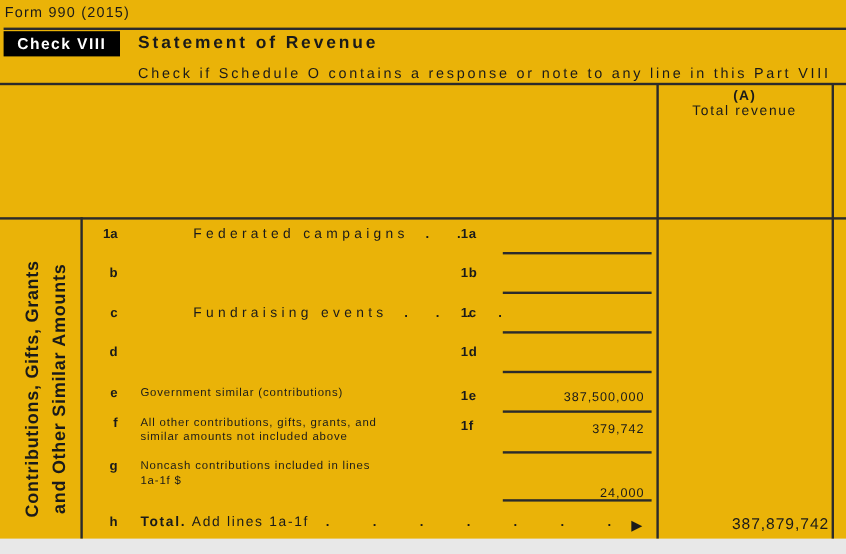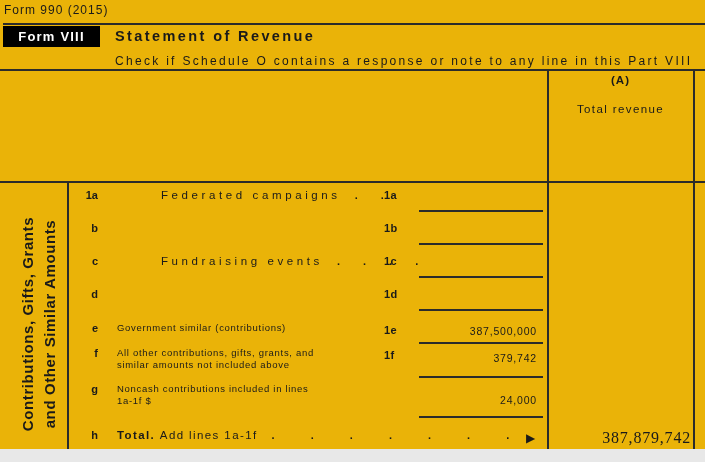--- a/index.html
+++ b/index.html
@@ -17,21 +17,21 @@
   .part-badge {
     position:absolute; left:3px; top:26px; width:97px; height:21px;
     background:#000; color:#fff; font-weight:bold; font-size:13px;
     letter-spacing:1.2px; display:flex; align-items:center; justify-content:center;
   }
   .part-title { left:115px; top:28px; font-size:14.5px; font-weight:bold; letter-spacing:2.4px; }
   .check-line { left:115px; top:54px; font-size:12px; letter-spacing:2.3px; }
 
   .colA-head { position:absolute; left:547px; top:74px; width:147px; text-align:center; }
   .colA-letter { font-weight:bold; font-size:11.5px; letter-spacing:1px; }
-  .colA-label  { font-size:11.5px; letter-spacing:1.4px; margin-top:17px; }
+  .colA-label  { font-size:11.5px; letter-spacing:1.4px; margin-top:1px; }
 
   
   .sidebar-rot {
     position:absolute; left:17px; top:470px; width:292px;
     transform:rotate(-90deg); transform-origin:0 0;
     text-align:center; font-weight:bold; font-size:15px;
     letter-spacing:0.6px; line-height:22px;
   }
 
   .letter { position:absolute; left:78px; width:20px; text-align:right;
@@ -39,39 +39,39 @@
   .rowtext { position:absolute; left:117px; font-size:11.5px; letter-spacing:3.6px; white-space:nowrap;padding-left:44px; }
   .rowtext-sm { position:absolute; left:117px; font-size:9.5px; letter-spacing:0.7px;
                 line-height:11.5px; white-space:nowrap; }
   .rowtext-h { position:absolute; left:117px; font-size:11.5px; letter-spacing:1.4px; white-space:nowrap; }
   .bold { font-weight:bold; }
   .dots { margin-left:14px; word-spacing:20px; letter-spacing:0; font-weight:bold; font-size:11px; }
   .dots-wide { margin-left:14px; word-spacing:33px; letter-spacing:0; font-weight:bold; font-size:11px; }
   .ref { position:absolute; left:384px; font-weight:bold; font-size:11px; letter-spacing:0.5px; }
   .uline { position:absolute; left:419px; width:124px; height:1.5px; background:#2b2b2b; }
   .val { position:absolute; right:168px; font-size:10.5px; letter-spacing:0.8px; }
-  .total-val { position:absolute; right:14px; top:429px; font-size:16px; letter-spacing:0.8px;font-family:Liberation Serif, serif; }
+  .total-val { position:absolute; right:14px; top:429px; font-size:13px; letter-spacing:0.8px; }
   .arrow { position:absolute; left:526px; top:432px; font-size:12px; line-height:12px; }
 
   
   .t-a{top:189px} .t-b{top:222px} .t-c{top:255px} .t-d{top:288px}
   .t-e{top:322px} .t-f{top:347px} .t-g{top:383px} .t-h{top:429px}
-  .v-e{top:325px} .v-f{top:352px} .v-g{top:394px}
+  .v-e{top:325px} .v-f{top:352px} .v-g{top:405px}
   .u-a{top:210px} .u-b{top:243px} .u-c{top:276px} .u-d{top:309px}
   .u-e{top:342px} .u-f{top:376px} .u-g{top:416px}
   .r-e{top:324px} .r-f{top:349px}
 </style>
 </head>
 <body>
 
 <div class="page">
 
   <div class="abs form-title">Form 990 (2015)</div>
   <div class="hline" style="left:3px; right:0; top:23px;"></div>
-  <div class="part-badge">Form VIII</div>
+  <div class="part-badge">Check VIII</div>
   <div class="abs part-title">Statement of Revenue</div>
   <div class="abs check-line">Check if Schedule O contains a response or note to any line in this Part VIII</div>
   <div class="hline thin" style="left:0; right:0; top:69px;"></div>
 
   <div class="vline" style="left:547px; top:70px; height:392px;"></div>
   <div class="vline" style="left:693px; top:70px; height:392px;"></div>
   <div class="colA-head">
     <div class="colA-letter">(A)</div>
     <div class="colA-label">Total revenue</div>
   </div>

